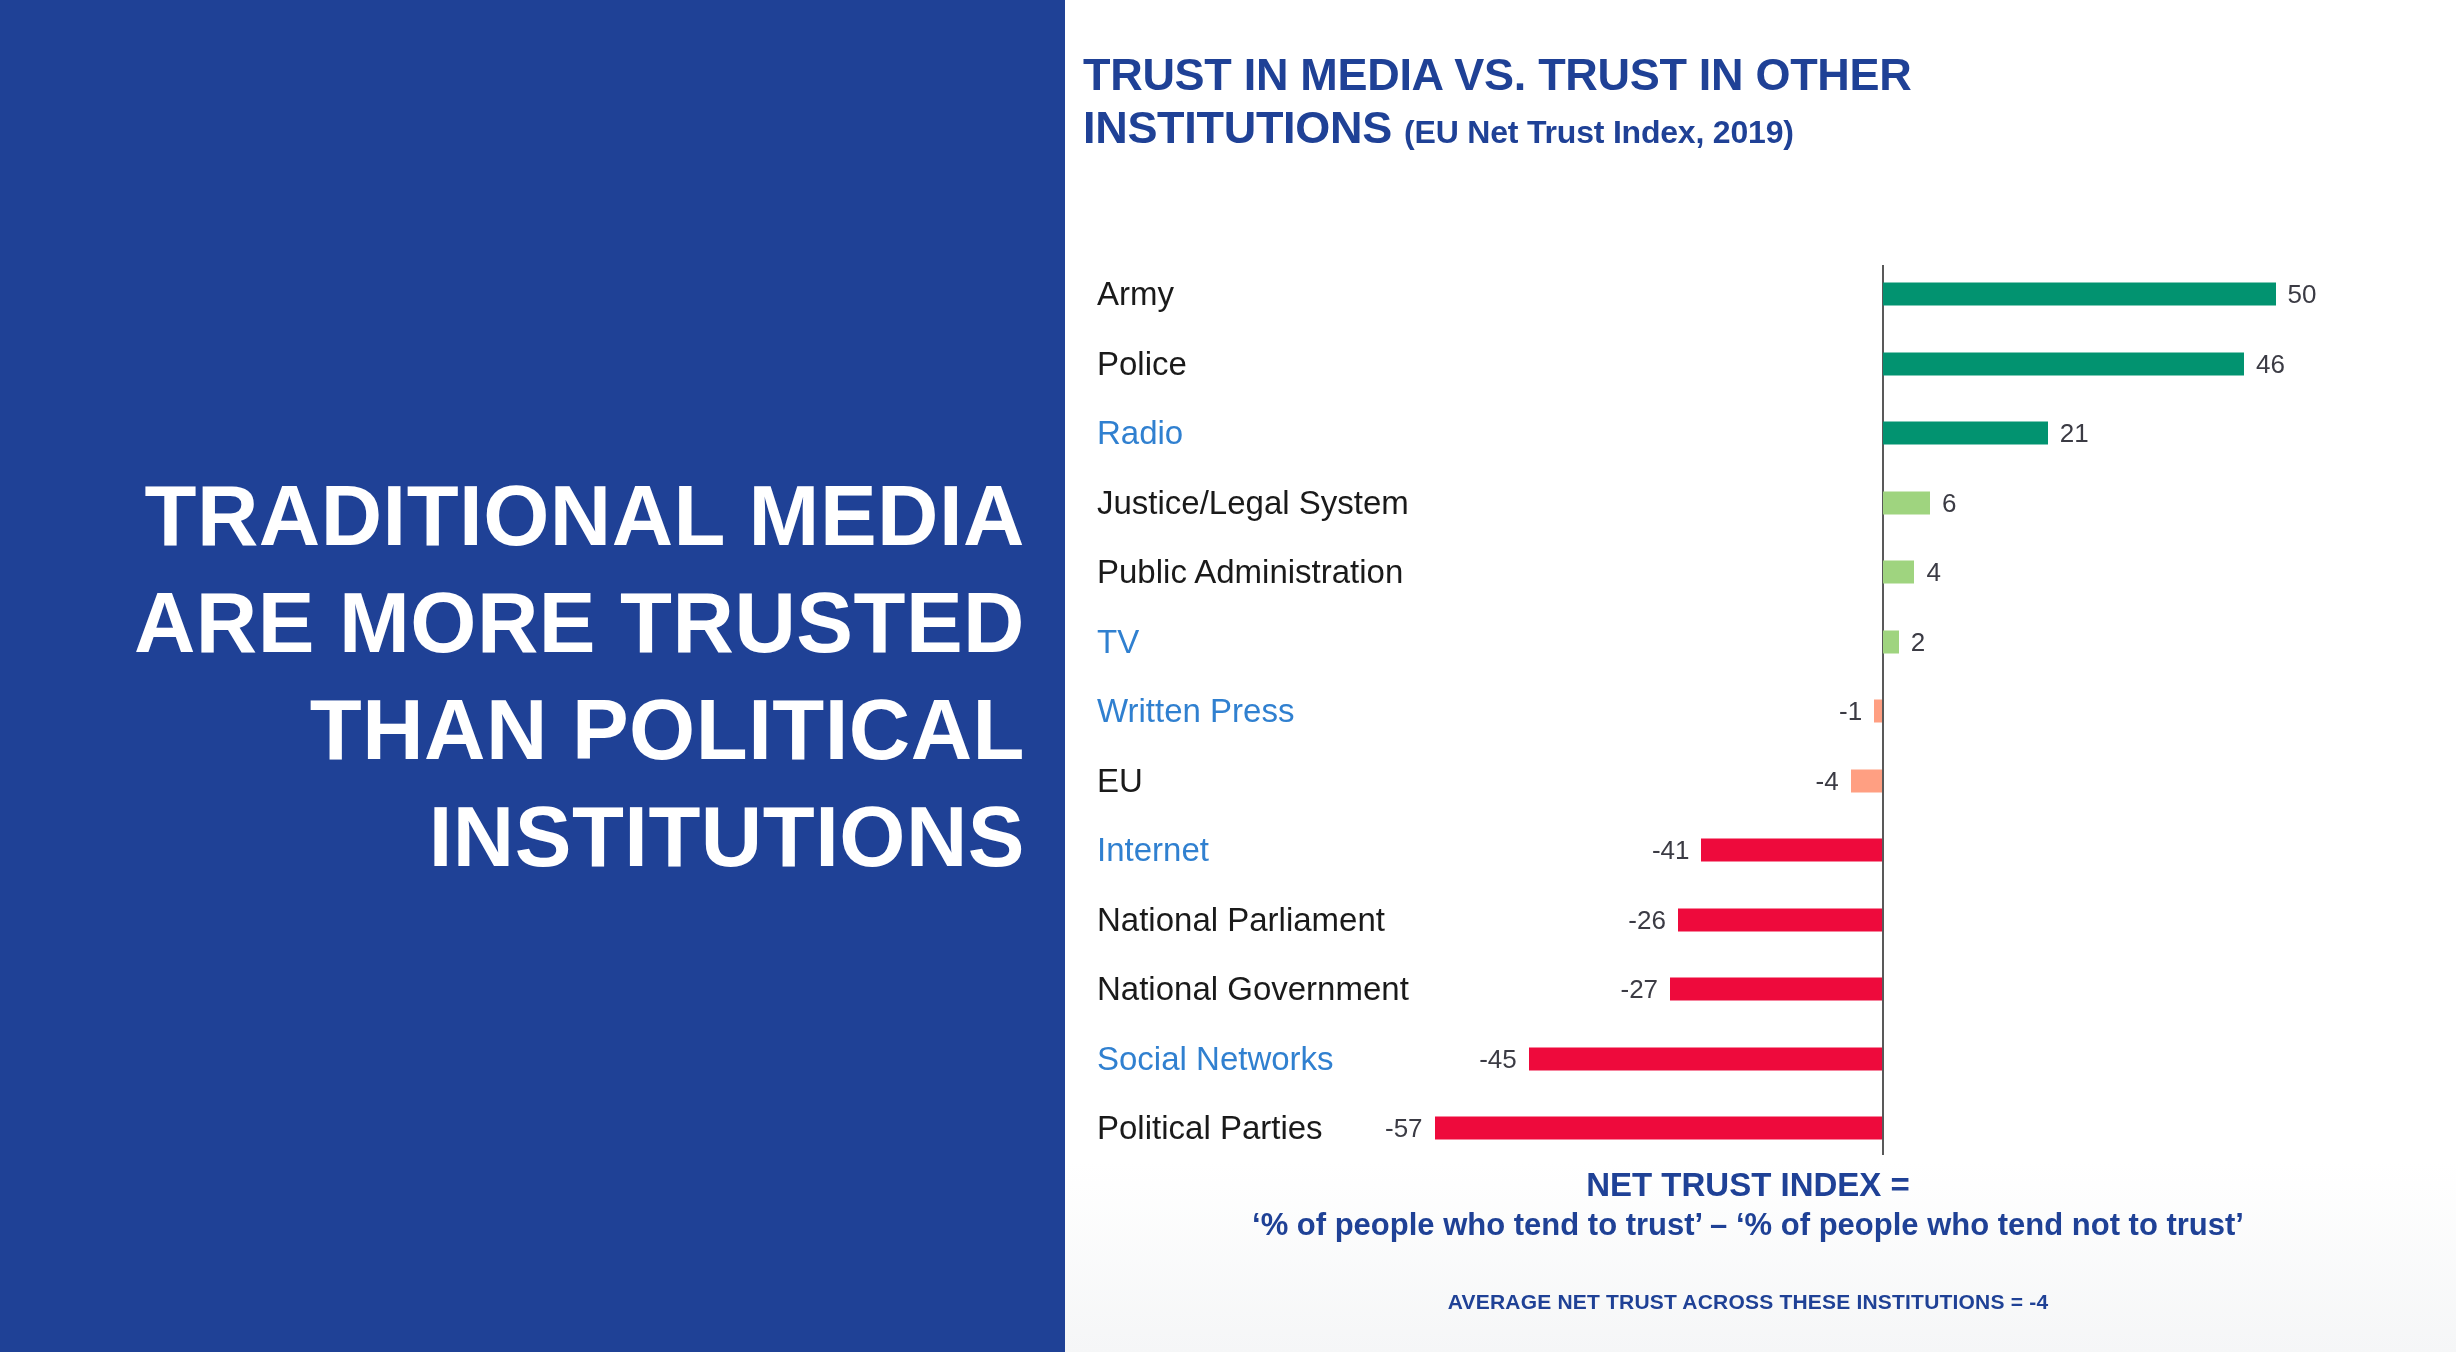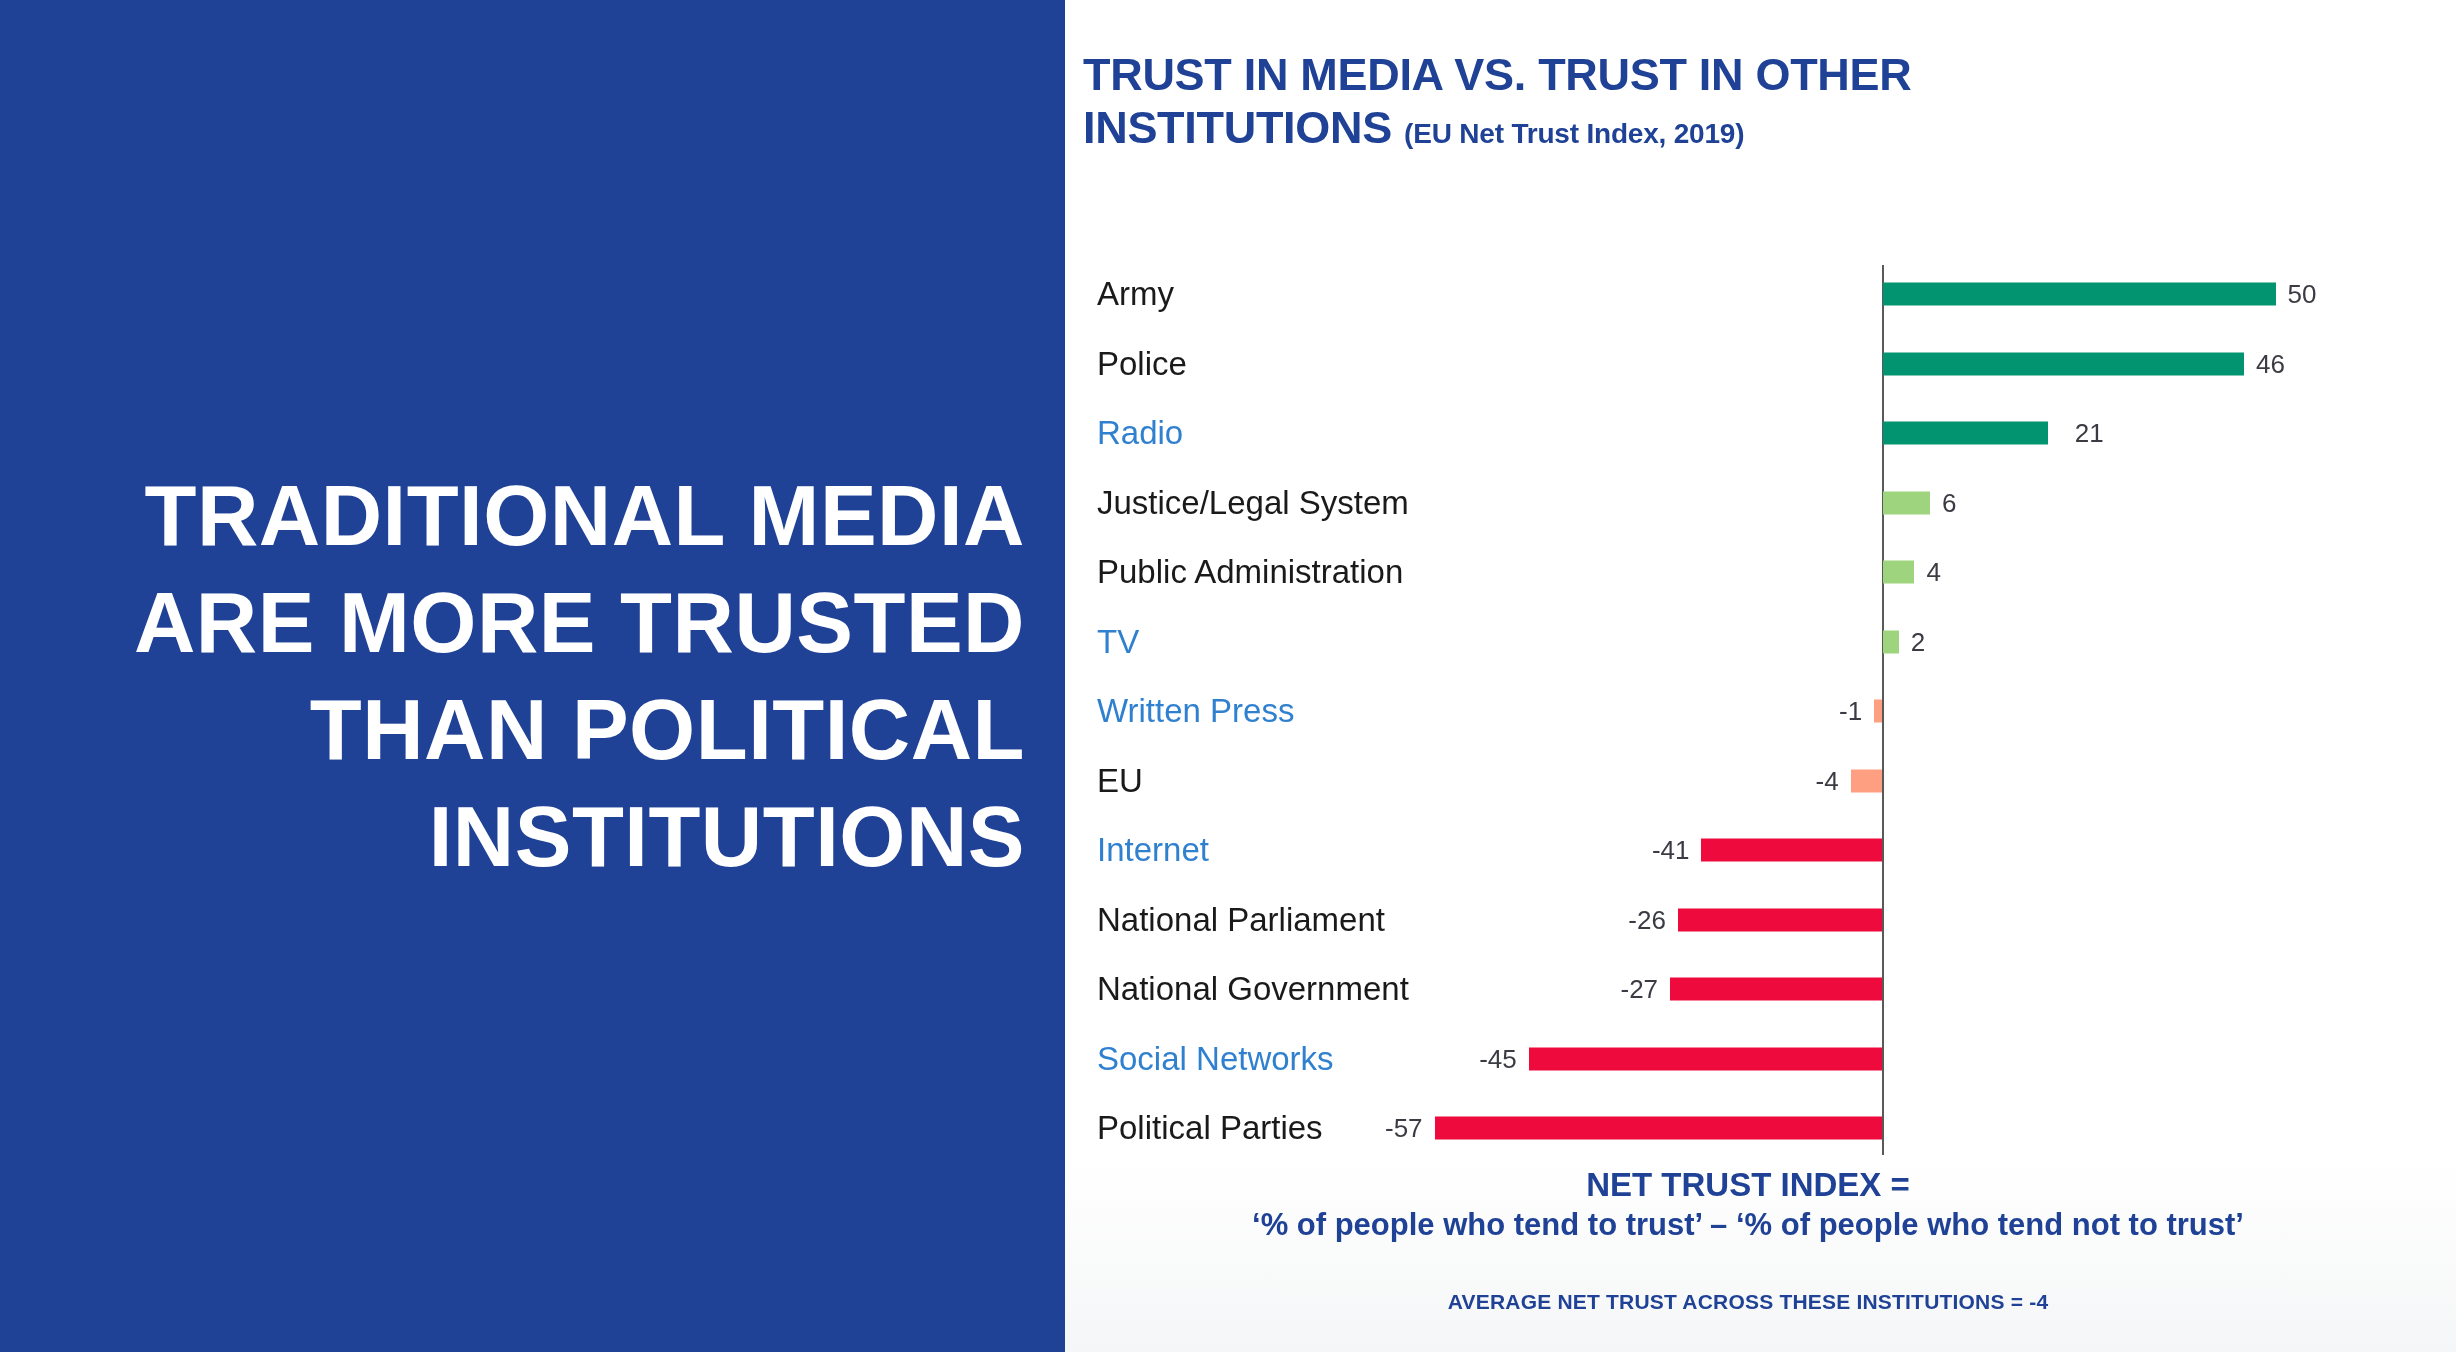--- a/index.html
+++ b/index.html
@@ -57,21 +57,21 @@
     left: 18px;
     top: 48px;
     width: 1340px;
     color: #1f4196;
     font-weight: 700;
     font-size: 45px;
     line-height: 1.18;
     letter-spacing: -0.3px;
   }
   #chart-title .sub {
-    font-size: 28px;
+    font-size: 32px;
     letter-spacing: -0.2px;
   }
 
   
   #plot {
     position: absolute;
     left: 0px;
     top: 255px;
     width: 1390px;
     height: 905px;
@@ -176,21 +176,21 @@
           <div class="val" style="left: 1222.5px;">50</div>
         </div>
         <div class="row" style="top: 73.5px;">
           <div class="cat-label">Police</div>
           <div class="bar pos" style="width: 361.1px; background: rgb(2, 147, 112);"></div>
           <div class="val" style="left: 1191.1px;">46</div>
         </div>
         <div class="row" style="top: 143px;">
           <div class="cat-label media">Radio</div>
           <div class="bar pos" style="width: 164.85px; background: rgb(2, 147, 112);"></div>
-          <div class="val" style="left: 994.85px; margin-left: 15px;">21</div>
+          <div class="val" style="left: 994.85px;">21</div>
         </div>
         <div class="row" style="top: 212.5px;">
           <div class="cat-label">Justice/Legal System</div>
           <div class="bar pos" style="width: 47.1px; background: rgb(159, 212, 127);"></div>
           <div class="val" style="left: 877.1px;">6</div>
         </div>
         <div class="row" style="top: 282px;">
           <div class="cat-label">Public Administration</div>
           <div class="bar pos" style="width: 31.4px; background: rgb(159, 212, 127);"></div>
           <div class="val" style="left: 861.4px;">4</div>

